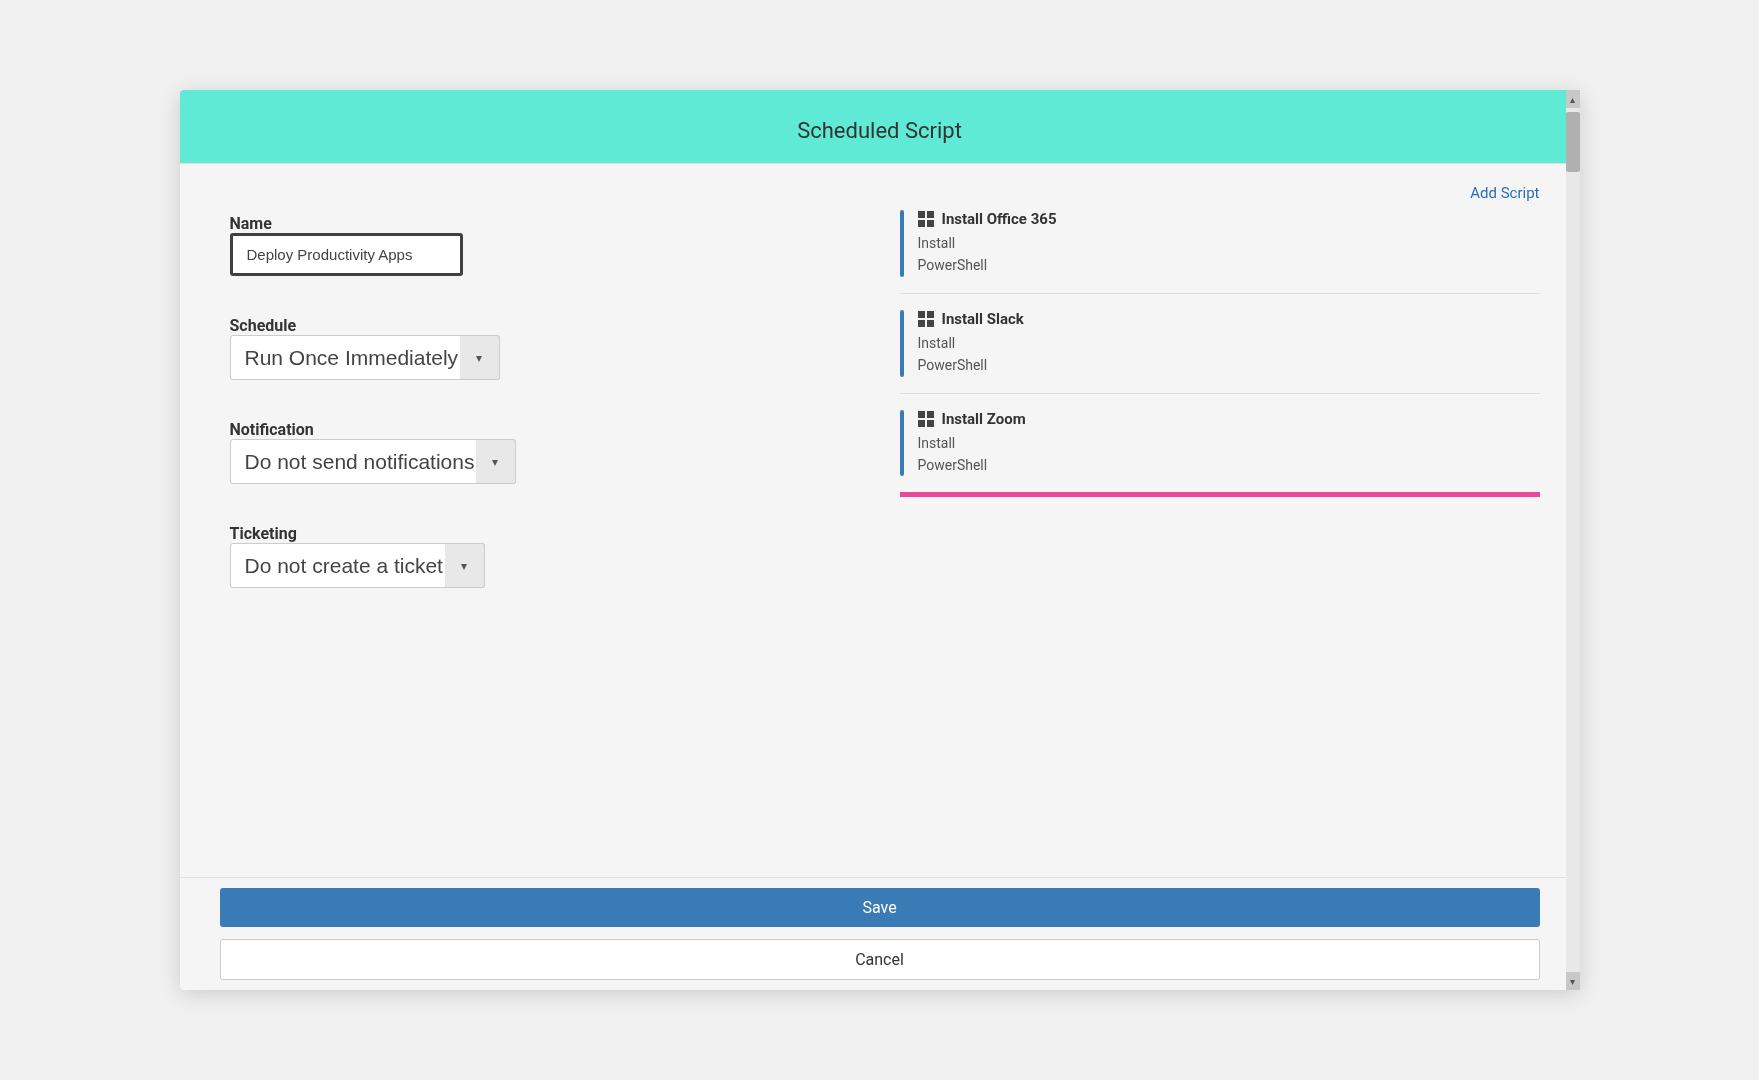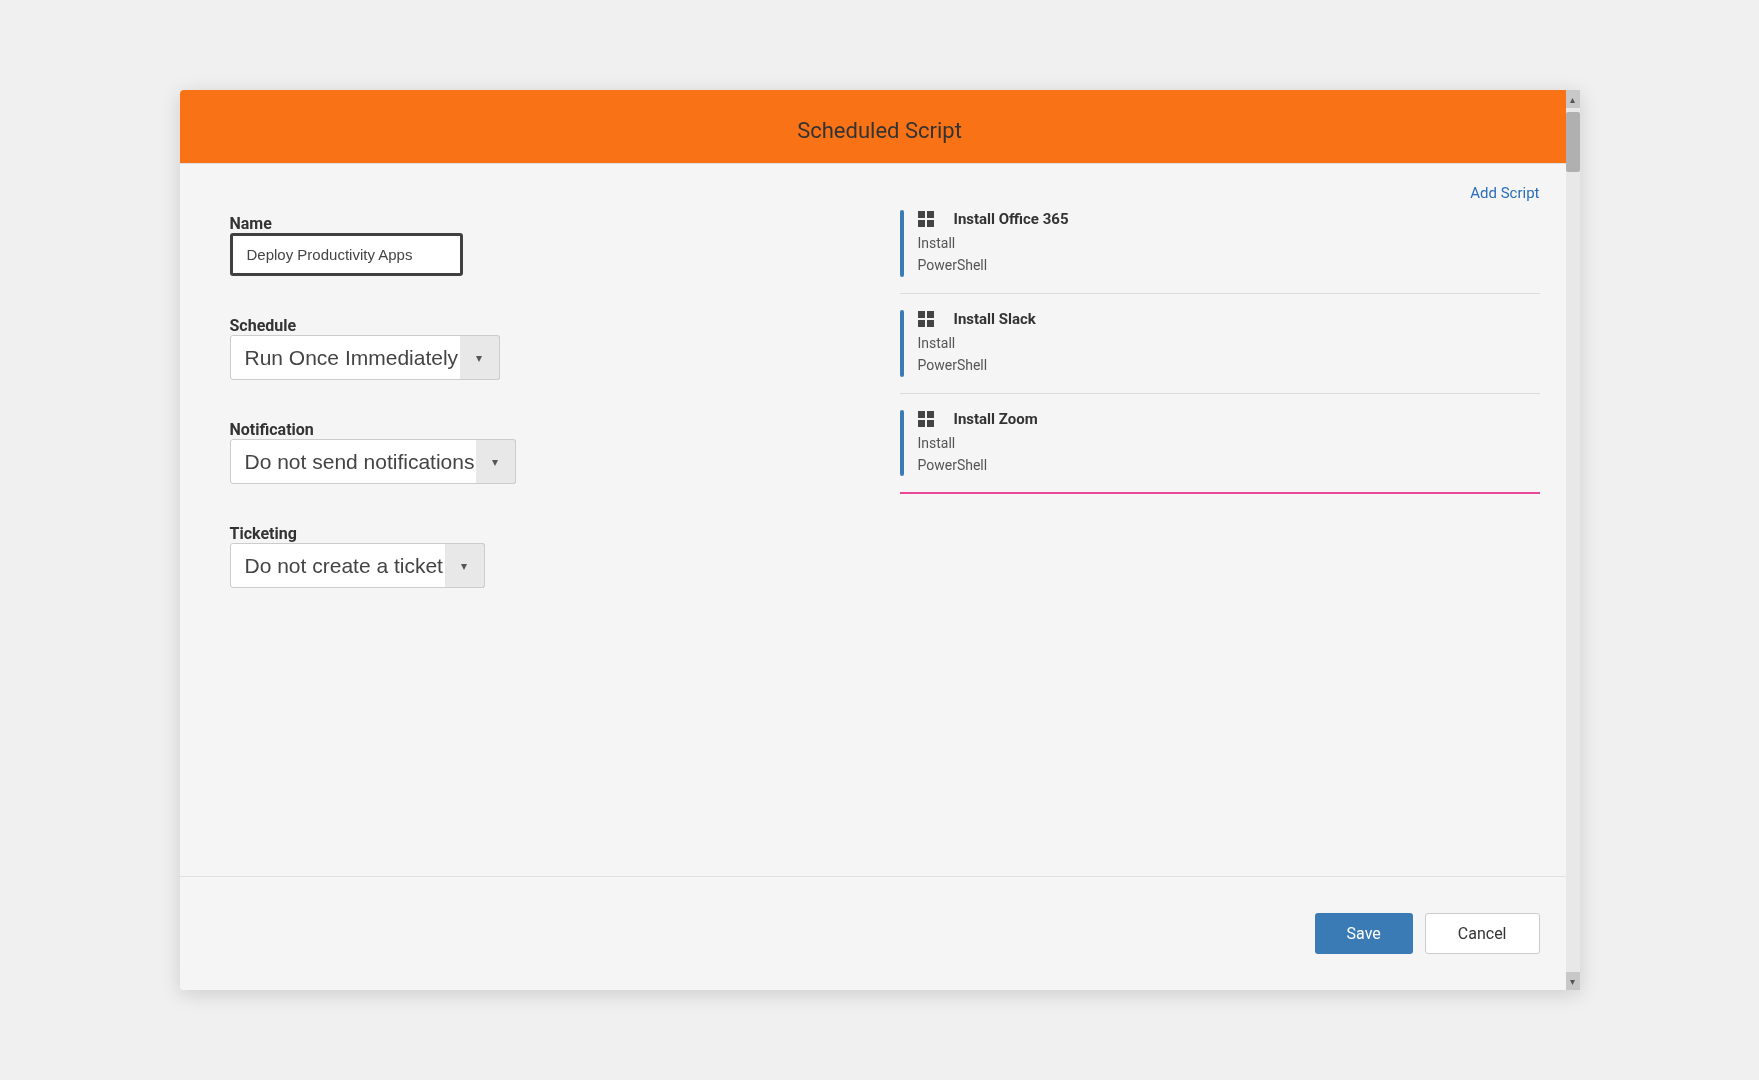--- a/index.html
+++ b/index.html
@@ -26,21 +26,21 @@
       box-shadow: 0 4px 20px rgba(0,0,0,0.15);
       display: flex;
       flex-direction: column;
       position: relative;
     }
 
     .modal-header {
       padding: 28px 40px 20px;
       text-align: center;
       border-bottom: 1px solid #e0e0e0;
-      background: #f97316;
+      background: #5eead4;
       border-radius: 4px 4px 0 0;
     }
 
     .modal-title {
       font-size: 22px;
       font-weight: 400;
       color: #333;
     }
 
     .modal-body {
@@ -154,21 +154,21 @@
     }
 
     .script-item {
       display: flex;
       align-items: flex-start;
       padding: 16px 0;
       border-bottom: 1px solid #ddd;
     }
 
     .script-item:last-child {
-      border-bottom: 2px solid #ec4899;
+      border-bottom: 5px solid #ec4899;
     }
 
     .script-accent {
       width: 4px;
       background: #3a7bb5;
       align-self: stretch;
       margin-right: 14px;
       flex-shrink: 0;
       border-radius: 2px;
     }
@@ -176,46 +176,46 @@
     .script-info {
       flex: 1;
     }
 
     .script-name {
       font-size: 15px;
       font-weight: 700;
       color: #333;
       display: flex;
       align-items: center;
-      gap: 20px;
+      gap: 8px;
       margin-bottom: 4px;
     }
 
     .windows-icon {
       display: inline-block;
       width: 16px;
       height: 16px;
       flex-shrink: 0;
     }
 
     .script-meta {
       font-size: 14px;
       color: #555;
       line-height: 1.6;
     }
 
     
     .modal-footer {
-      padding: 36px 40px;
-      display: flex;
-      justify-content: flex-end;
+      padding: 10px 40px;
+      display: flex;
       gap: 12px;
       background: #f5f5f5;
       border-top: 1px solid #e0e0e0;
       border-radius: 0 0 4px 4px;
+      flex-direction: column;
     }
 
     .btn-save {
       background: #3a7bb5;
       color: #fff;
       border: none;
       border-radius: 3px;
       padding: 10px 32px;
       font-size: 16px;
       cursor: pointer;

